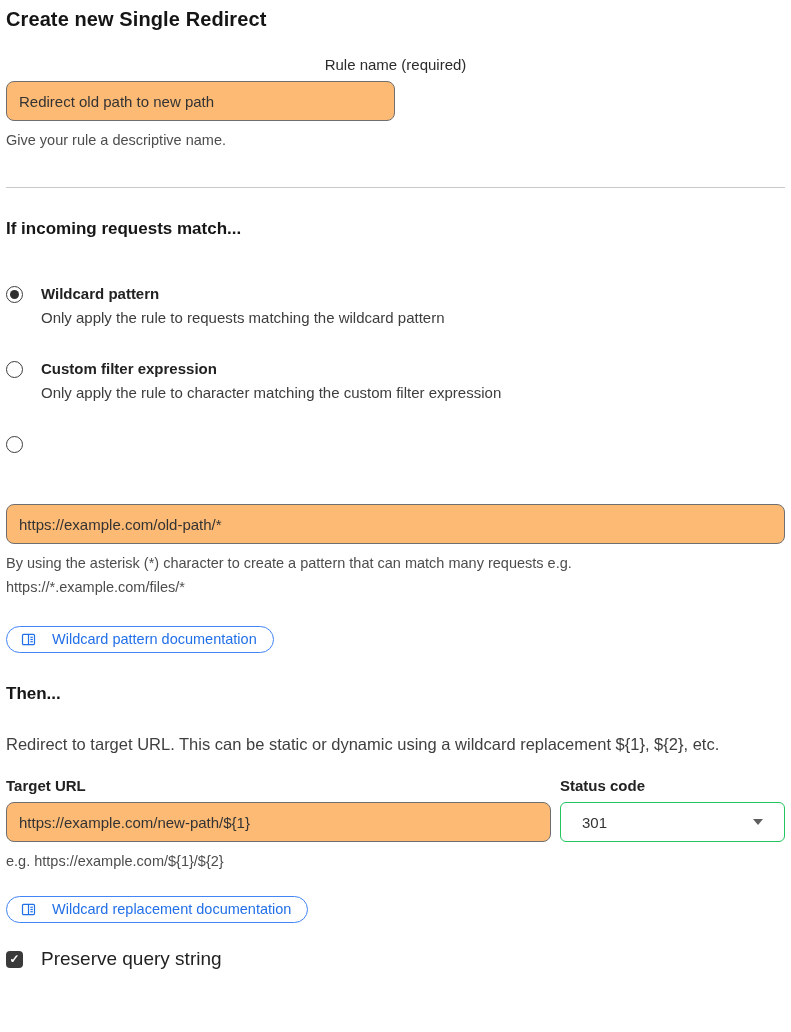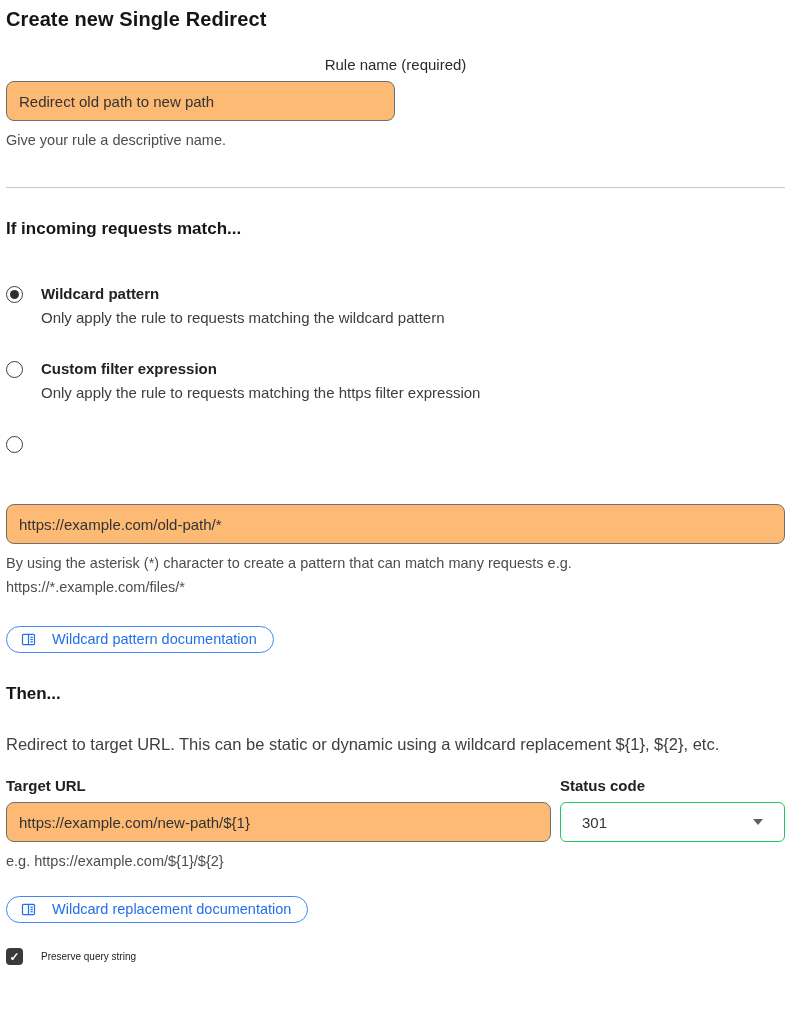--- a/index.html
+++ b/index.html
@@ -79,21 +79,21 @@
     border-left:5px solid transparent; border-right:5px solid transparent;
     border-top:6px solid #5f5f5f;
   }
 
   .checkbox-row { display:flex; align-items:center; margin-top:25px; }
   .checkbox {
     width:17px; height:17px; border-radius:4px; background:#3a3a3a;
     display:flex; align-items:center; justify-content:center; cursor:pointer;
   }
   .checkbox::after { content:"\2713"; color:#fff; font-size:12px; font-weight:700; line-height:1; }
-  .checkbox-label { margin-left:18px; font-size:10px; color:#222; }
+  .checkbox-label { margin-left:18px; font-size:19px; color:#222; }
 </style>
 </head>
 <body>
 
 <div class="container">
 
   <h1 class="page-title">Create new Single Redirect</h1>
 
   <div class="form-label">Rule name (required)</div>
   <input class="text-input w-rule" type="text" value="Redirect old path to new path" style="">
@@ -108,21 +108,21 @@
     <span class="radio-texts">
       <div class="radio-label">Wildcard pattern</div>
       <div class="radio-desc">Only apply the rule to requests matching the wildcard pattern</div>
     </span>
   </div>
 
   <div class="radio-option">
     <span class="radio-circle"></span>
     <span class="radio-texts">
       <div class="radio-label">Custom filter expression</div>
-      <div class="radio-desc">Only apply the rule to requests matching the https filter expression</div>
+      <div class="radio-desc">Only apply the rule to character matching the custom filter expression</div>
     </span>
   </div>
 
   <div class="radio-option">
     <span class="radio-circle"></span>
   </div>
 
   <div class="url-block">
     <input class="text-input w-full" type="text" value="https://example.com/old-path/*" style="">
     <div class="helper">

